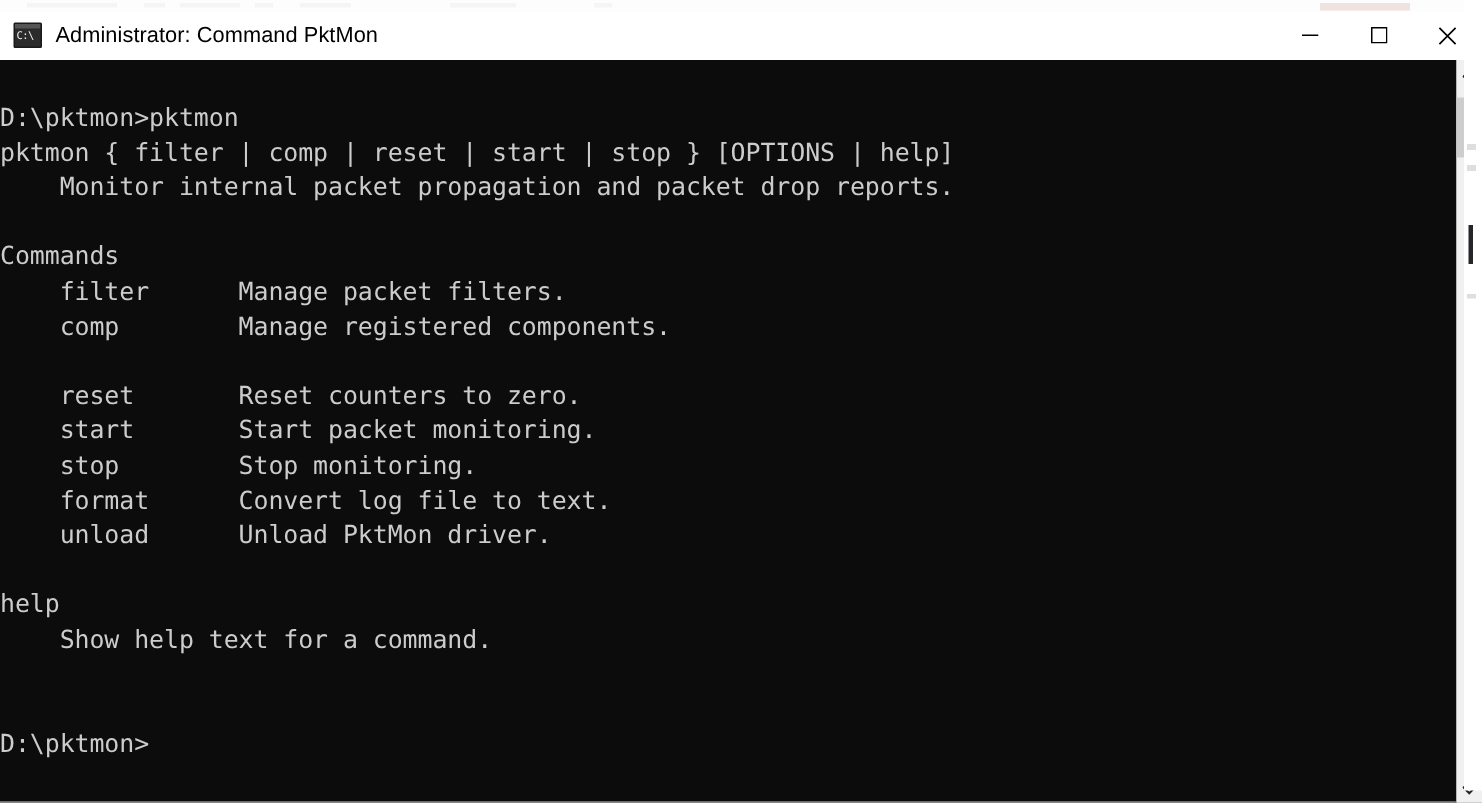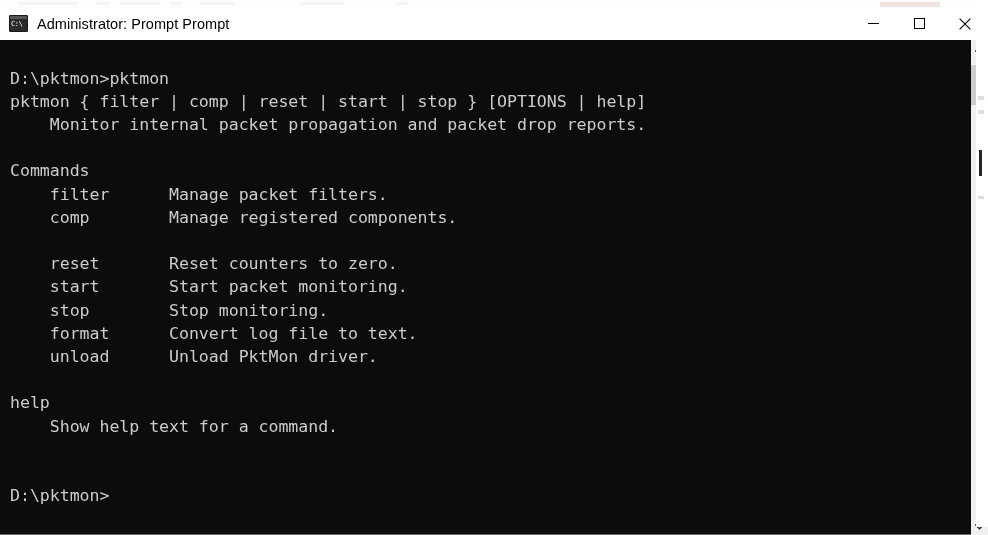--- a/index.html
+++ b/index.html
@@ -123,21 +123,21 @@
     min-height: 0;
     position: relative;
   }
   .console-text {
     flex: 1;
     background: #0c0c0c;
     color: #cccccc;
     font-family: "DejaVu Sans Mono", monospace;
     font-size: 16.6px;
     line-height: 23.2px;
-    padding: 10px 0 0 10px;
+    padding: 10px 0 0 0;
     white-space: pre;
     overflow: hidden;
     letter-spacing: -0.05px;
   }
 
   
   .scrollbar {
     width: 17px;
     min-width: 17px;
     background: #f0f0f0;
@@ -210,21 +210,21 @@
   <div class="backdrop-ghost" style="left:880px;width:60px;height:5px;background:#e8d9d4;"></div>
 </div>
 
 <div class="window">
 
   <div class="titlebar">
     <div class="title-left">
       <div class="cmd-icon">
         <span class="cmd-icon-text">C:\</span>
       </div>
-      <div class="title-text">Administrator: Prompt Prompt</div>
+      <div class="title-text">Administrator: Command PktMon</div>
     </div>
 
     <div class="window-controls">
       <button class="wc-btn" title="Minimize">
         <svg width="11" height="11" viewBox="0 0 11 11" aria-hidden="true">
           <rect x="0" y="5" width="11" height="1" fill="#000000"></rect>
         </svg>
       </button>
       <button class="wc-btn" title="Maximize">
         <svg width="11" height="11" viewBox="0 0 11 11" aria-hidden="true">

